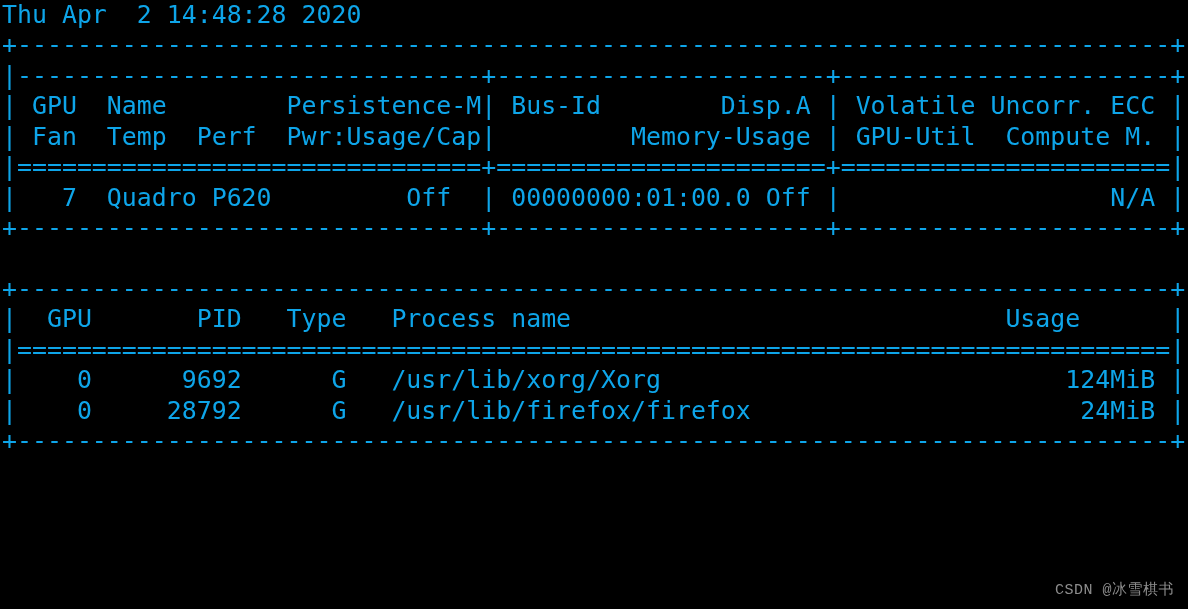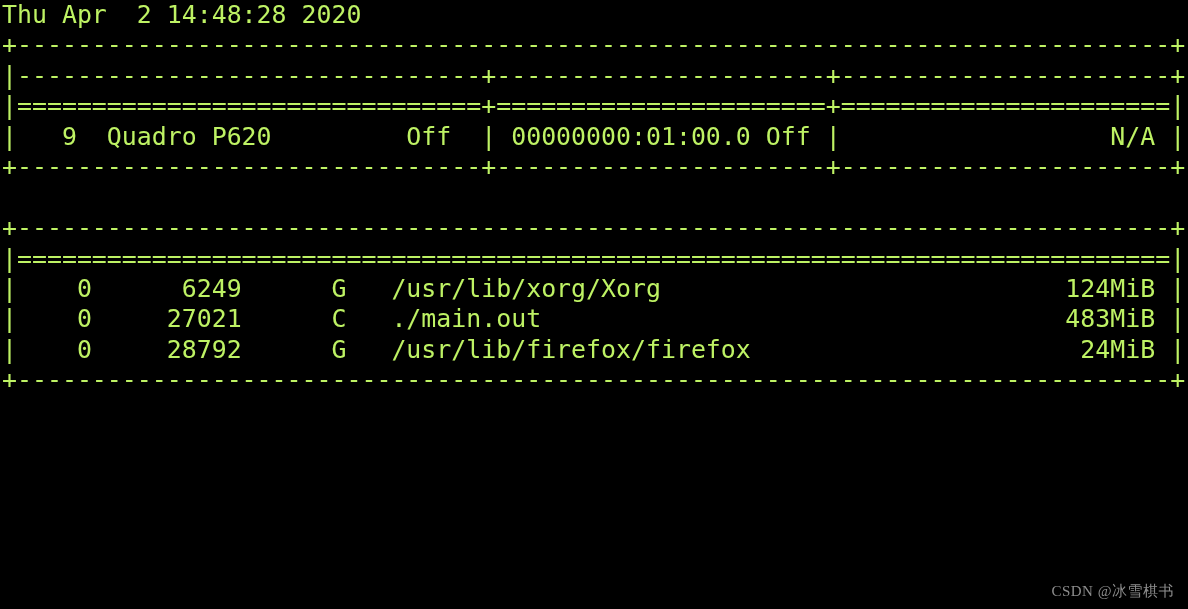--- a/index.html
+++ b/index.html
@@ -24,52 +24,54 @@
     line-height: 30.45px;
     letter-spacing: 0px;
     padding: 0;
     box-sizing: border-box;
   }
   .line {
     position: relative;
     height: 30.45px;
     white-space: pre;
     font-family: "DejaVu Sans Mono", "Liberation Mono", monospace;
-    color: #bef264;
+    color: #0ea5e9;
     padding-left: 2px;
     box-sizing: border-box;
     overflow: hidden;
   }
   #watermark {
     position: absolute;
     right: 14px;
     bottom: 3px;
-    font-family: Liberation Serif, serif;
+    font-family: Liberation Mono, monospace;
     font-size: 15px;
     color: #8d8d8d;
     letter-spacing: 0.5px;
     white-space: pre;
     pointer-events: none;
     margin-top: 12px;
   }
 </style>
 </head>
 <body>
 
 <div id="terminal" style="font-size: 24.894px;">
 
   <div class="line">Thu Apr  2 14:48:28 2020</div>
   <div class="line">+-----------------------------------------------------------------------------+</div>
   <div class="line">|-------------------------------+----------------------+----------------------+</div>
+  <div class="line">| GPU  Name        Persistence-M| Bus-Id        Disp.A | Volatile Uncorr. ECC |</div>
+  <div class="line">| Fan  Temp  Perf  Pwr:Usage/Cap|         Memory-Usage | GPU-Util  Compute M. |</div>
   <div class="line">|===============================+======================+======================|</div>
-  <div class="line">|   9  Quadro P620         Off  | 00000000:01:00.0 Off |                  N/A |</div>
+  <div class="line">|   7  Quadro P620         Off  | 00000000:01:00.0 Off |                  N/A |</div>
   <div class="line">+-------------------------------+----------------------+----------------------+</div>
   <div class="line"></div>
   <div class="line">+-----------------------------------------------------------------------------+</div>
+  <div class="line">|  GPU       PID   Type   Process name                             Usage      |</div>
   <div class="line">|=============================================================================|</div>
-  <div class="line">|    0      6249      G   /usr/lib/xorg/Xorg                           124MiB |</div>
-  <div class="line">|    0     27021      C   ./main.out                                   483MiB |</div>
+  <div class="line">|    0      9692      G   /usr/lib/xorg/Xorg                           124MiB |</div>
   <div class="line">|    0     28792      G   /usr/lib/firefox/firefox                      24MiB |</div>
   <div class="line">+-----------------------------------------------------------------------------+</div>
 
   <div id="watermark">CSDN @冰雪棋书</div>
 
 </div>
 
 </body></html>

